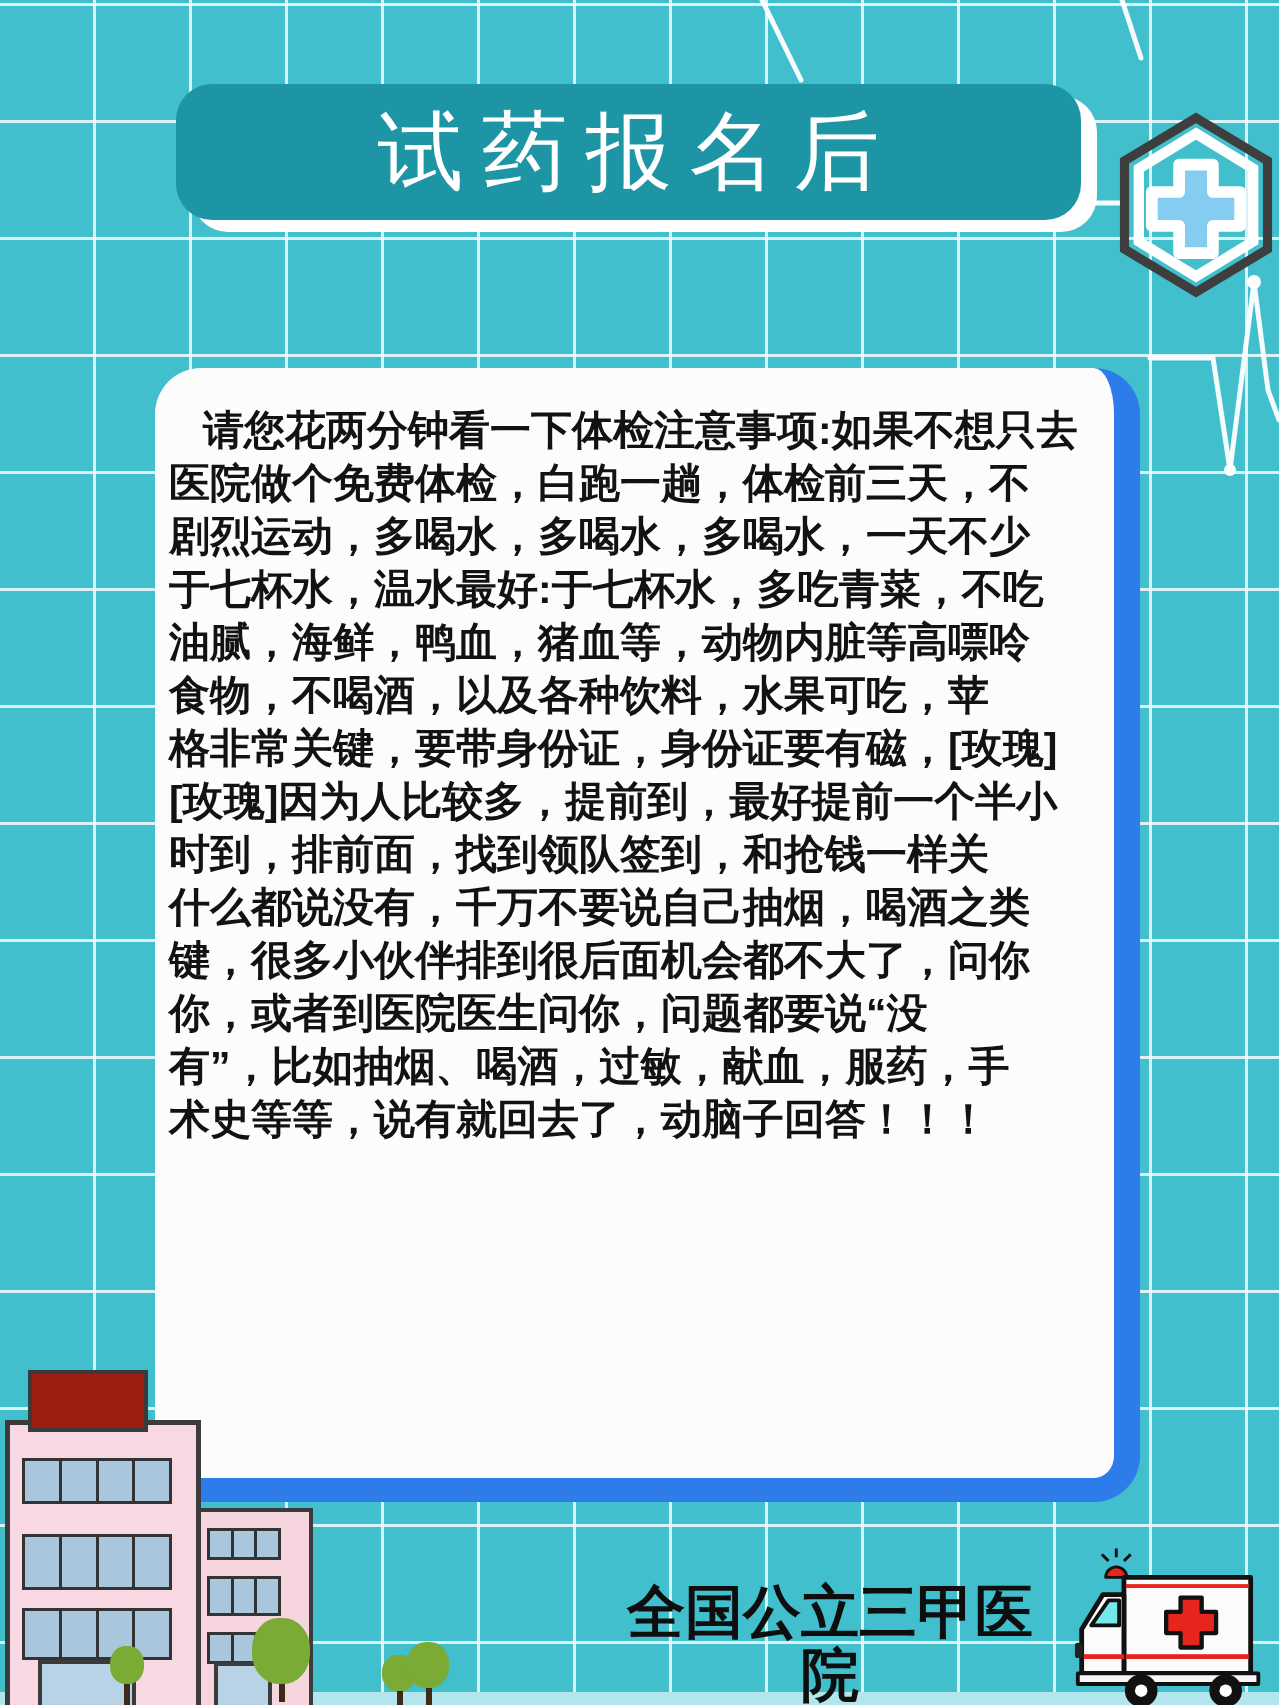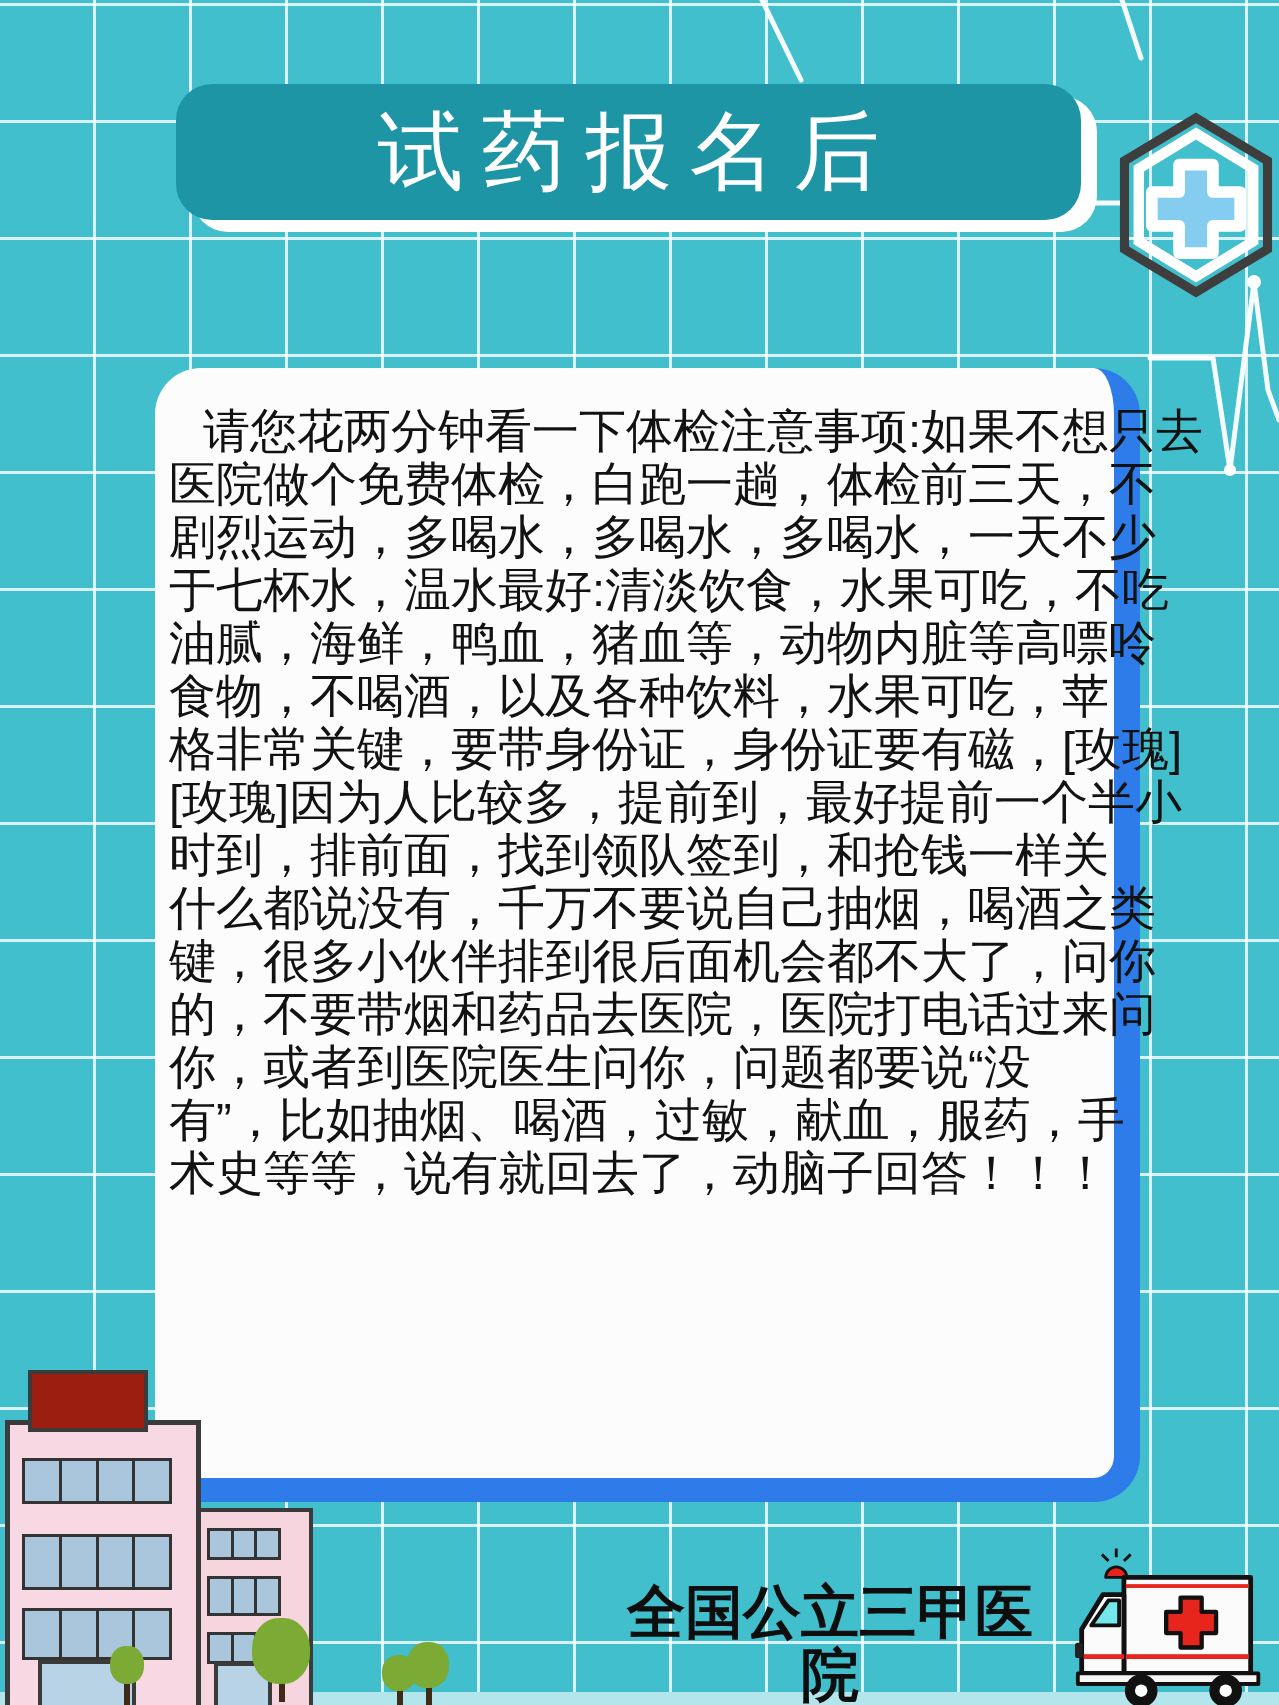--- a/index.html
+++ b/index.html
@@ -28,21 +28,21 @@
   }
 
   .hex{position:absolute;left:1118px;top:112px;width:156px;height:186px;}
 
   .panel{
     position:absolute;left:155px;top:368px;width:985px;height:1134px;box-sizing:border-box;
     background:#fcfcfc;border:0 solid #2e7ce9;border-right-width:26px;border-bottom-width:24px;
     border-radius:46px;
   }
   .notice{padding:36px 8px 0 14px;}
-  .notice-line{font-size:47px;font-weight:400;color:#121212;line-height:53px;white-space:nowrap;}
+  .notice-line{font-size:41px;font-weight:700;color:#121212;line-height:53px;white-space:nowrap;}
   .notice-line.indent{padding-left:34px;}
 
   .ground{position:absolute;left:0;top:1692px;width:1279px;height:13px;background:#b3e6ec;}
 
   .b1{position:absolute;left:5px;top:1420px;width:186px;height:285px;background:#f8d8e2;border:5px solid #3b3b3b;border-bottom:none;}
   .roof{position:absolute;left:28px;top:1370px;width:112px;height:54px;background:#9c1e11;border:4px solid #3b3b3b;}
   .b2{position:absolute;left:197px;top:1508px;width:108px;height:197px;background:#f6d5df;border:4px solid #3b3b3b;border-bottom:none;}
   .wr{position:absolute;background:#333333;padding:3px;display:flex;gap:3px;box-sizing:border-box;}
   .wr span{flex:1;background:#a9c6dd;display:block;}
   .wr1{left:22px;top:1458px;width:150px;height:46px;}
@@ -97,29 +97,28 @@
       <polygon points="60,15 104,42 104,98 60,125 16,98 16,42" fill="none" stroke="#ffffff" stroke-width="8"></polygon>
       <path d="M47,39 h26 v21 h21 v26 h-21 v21 h-26 v-21 h-21 v-26 h21 z" fill="#85cdf0" stroke="#ffffff" stroke-width="9" stroke-linejoin="round"></path>
     </svg>
   </div>
 
   <div class="panel">
     <div class="notice">
       <div class="notice-line indent">请您花两分钟看一下体检注意事项:如果不想只去</div>
       <div class="notice-line">医院做个免费体检，白跑一趟，体检前三天，不</div>
       <div class="notice-line">剧烈运动，多喝水，多喝水，多喝水，一天不少</div>
-      <div class="notice-line">于七杯水，温水最好:清淡饮食，水果可吃，不吃</div>
+      <div class="notice-line">于七杯水，温水最好:于七杯水，多吃青菜，不吃</div>
       <div class="notice-line">油腻，海鲜，鸭血，猪血等，动物内脏等高嘌呤</div>
       <div class="notice-line">食物，不喝酒，以及各种饮料，水果可吃，苹</div>
       <div class="notice-line">格非常关键，要带身份证，身份证要有磁，[玫瑰]</div>
       <div class="notice-line">[玫瑰]因为人比较多，提前到，最好提前一个半小</div>
       <div class="notice-line">时到，排前面，找到领队签到，和抢钱一样关</div>
       <div class="notice-line">什么都说没有，千万不要说自己抽烟，喝酒之类</div>
       <div class="notice-line">键，很多小伙伴排到很后面机会都不大了，问你</div>
-      <div class="notice-line">的，不要带烟和药品去医院，医院打电话过来问</div>
       <div class="notice-line">你，或者到医院医生问你，问题都要说“没</div>
       <div class="notice-line">有”，比如抽烟、喝酒，过敏，献血，服药，手</div>
       <div class="notice-line">术史等等，说有就回去了，动脑子回答！！！</div>
     </div>
   </div>
 
   <div class="ground"></div>
 
   <div>
     <div class="b2"></div>

